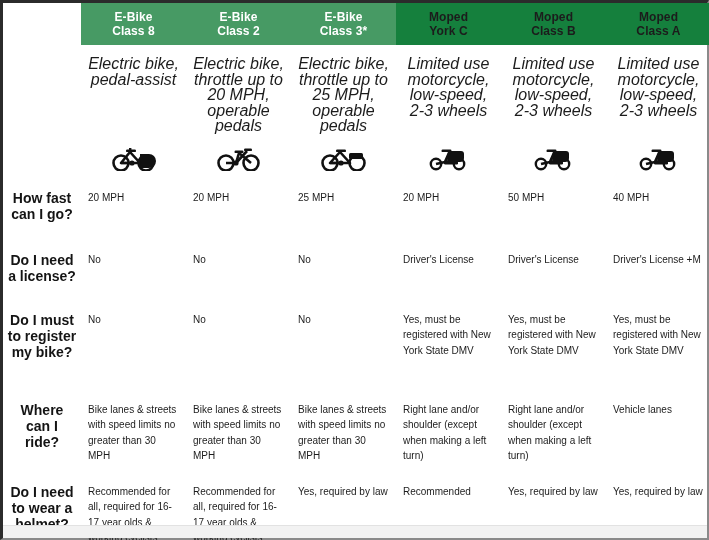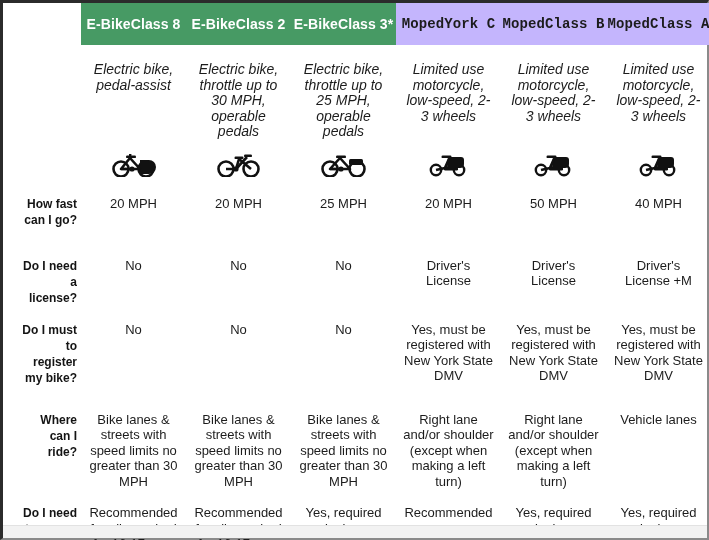--- a/index.html
+++ b/index.html
@@ -25,71 +25,70 @@
   }
   col.label-col { width: 78px; }
   col.data-col  { width: 105px; }
 
   
   tr.header-row td { padding: 0; vertical-align: bottom; }
   td.corner-cell { background: #ffffff; }
   .hdr {
     height: 42px;
     display: flex;
-    flex-direction: row;
+    flex-direction: column;
     align-items: center;
     justify-content: center;
     color: #ffffff;
     font-weight: bold;
-    font-size: 14px;
+    font-size: 12px;
     line-height: 14px;
     text-align: center;
     letter-spacing: .1px;
   }
   .hdr.green  { background: #479a64; }
-  .hdr.orange { background: #c4b5fd; color: #1c1c1c; font-family: Liberation Mono, monospace; }
+  .hdr.orange { background: #15803d; color: #1c1c1c; }
 
   
   tr.subtitle-row td {
     font-style: italic;
-    font-size: 14px;
+    font-size: 16px;
     line-height: 15.5px;
     color: #1c1c1c;
     text-align: center;
     vertical-align: top;
-    padding: 17px 7px 4px 7px;
+    padding: 11px 7px 4px 7px;
     height: 72px;
   }
 
   
   tr.icon-row td {
     text-align: center;
     vertical-align: middle;
     height: 44px;
     padding: 0;
   }
   .veh-icon { display: inline-block; line-height: 0; }
   .veh-icon svg { display: block; }
 
   
   tr.data-row td {
-    font-size: 13px;
+    font-size: 10px;
     line-height: 15.5px;
     color: #1c1c1c;
-    text-align: center;
     vertical-align: top;
     padding: 8px 7px 8px 7px;
   }
   tr.data-row td.row-label {
     font-weight: bold;
-    text-align: right;
-    padding-left: 19px;
+    text-align: center;
+    padding-left: 4px;
     padding-right: 4px;
     color: #141414;
-    font-size: 12px;
+    font-size: 14px;
     line-height: 16px;
   }
   tr.r-speed    td { height: 62px; }
   tr.r-license  td { height: 60px; }
   tr.r-register td { height: 90px; }
   tr.r-ride     td { height: 82px; }
   tr.r-helmet   td { height: 72px; }
 
   .footer-strip {
     position: absolute;
@@ -153,21 +152,21 @@
         <div class="hdr orange">
           <span>Moped</span>
           <span>Class A</span>
         </div>
       </td>
     </tr>
 
     <tr class="subtitle-row">
       <td></td>
       <td>Electric bike, pedal-assist</td>
-      <td>Electric bike, throttle up to 30 MPH, operable pedals</td>
+      <td>Electric bike, throttle up to 20 MPH, operable pedals</td>
       <td>Electric bike, throttle up to 25 MPH, operable pedals</td>
       <td>Limited use motorcycle, low-speed, 2-3 wheels</td>
       <td>Limited use motorcycle, low-speed, 2-3 wheels</td>
       <td>Limited use motorcycle, low-speed, 2-3 wheels</td>
     </tr>
 
     <tr class="icon-row">
       <td></td>
 
       <td>

